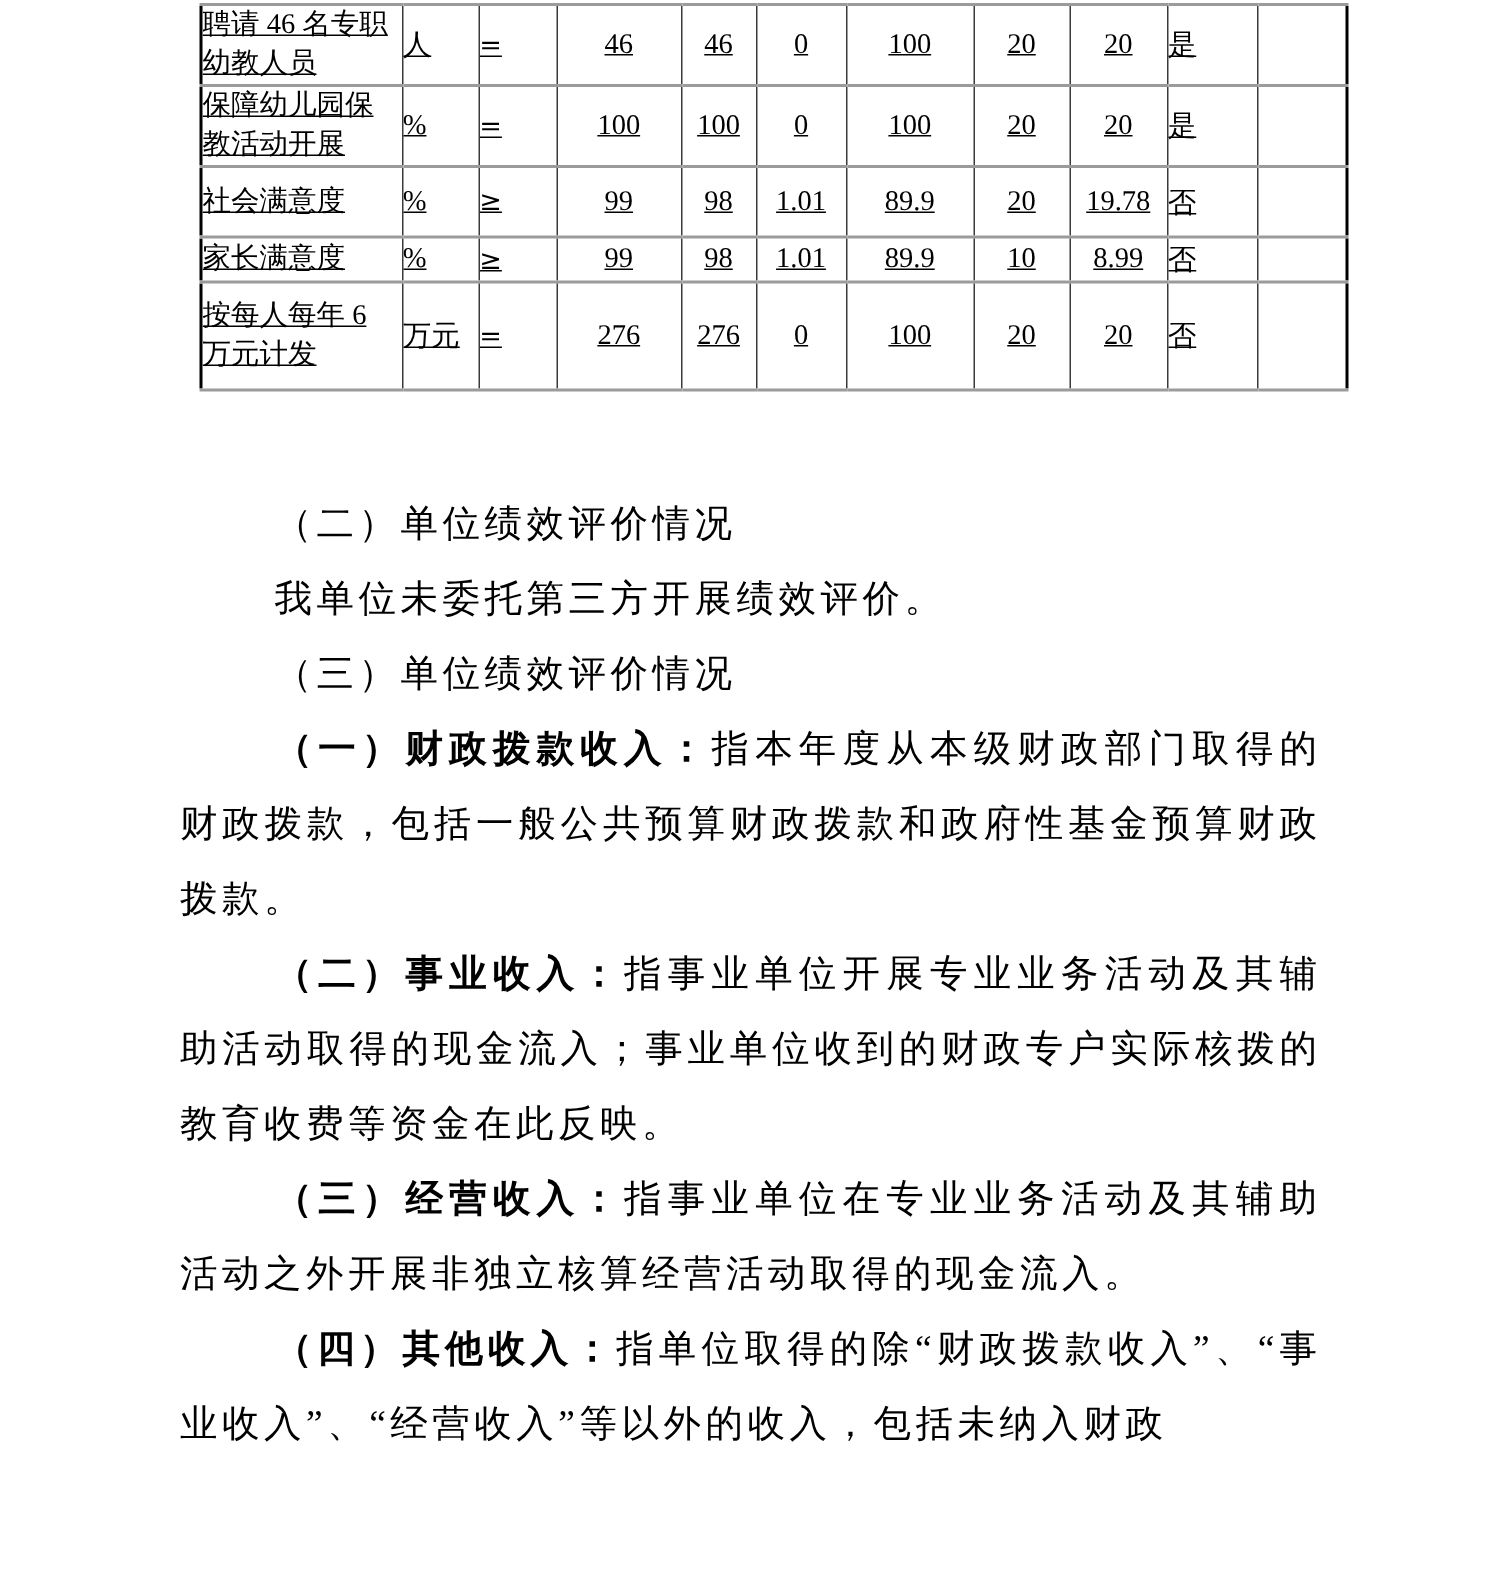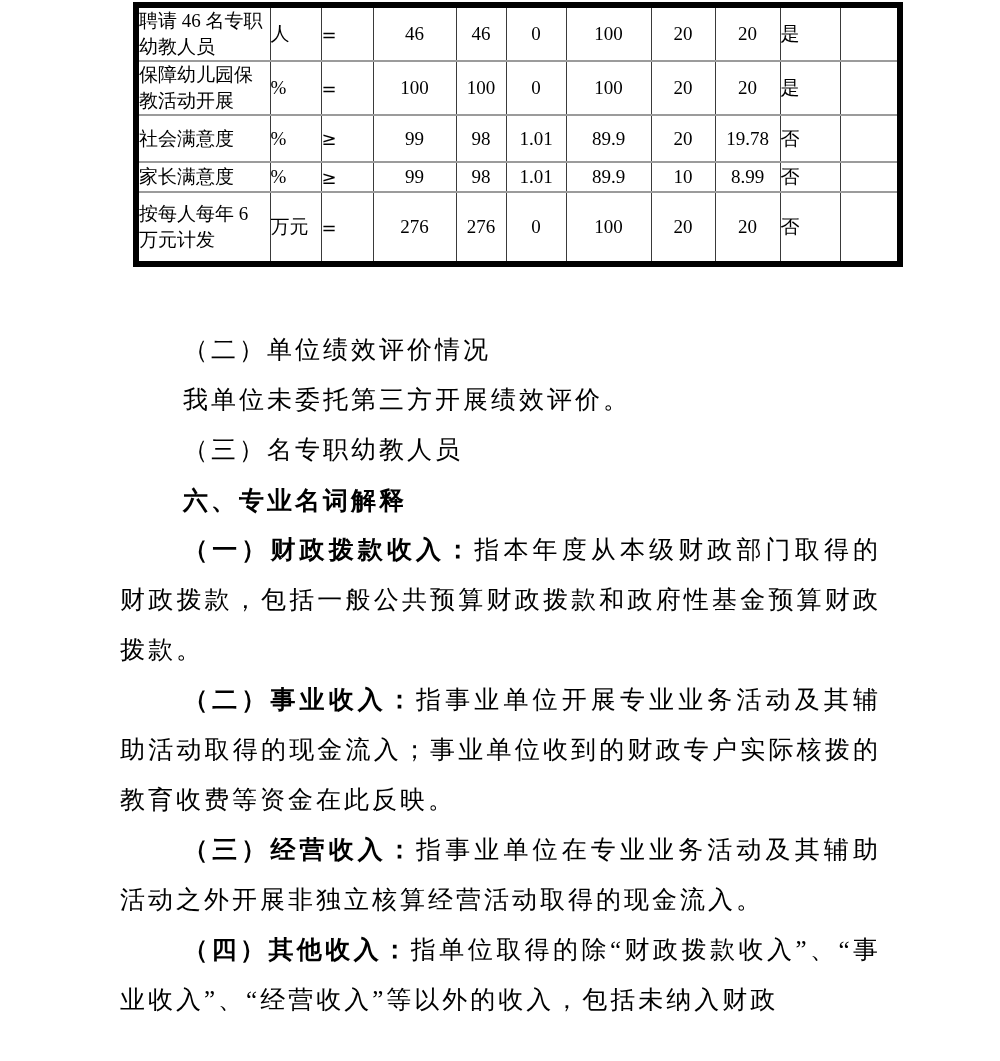--- a/index.html
+++ b/index.html
@@ -19,21 +19,22 @@
   
   .doc-table {
     position: absolute;
     left: 133px;
     top: 2px;
     width: 764px;
     border-collapse: collapse;
     table-layout: fixed;
     font-size: 19px;
     color: #000;
-    border: 6px solid #000000;
+    border: 2px solid #000000;
+    text-decoration: underline;
   }
   .doc-table td {
     padding: 0;
     vertical-align: middle;
     border-top: 2px solid #9b9b9b;
     border-bottom: 2px solid #9b9b9b;
     border-left: 1px solid #3a3a3a;
     border-right: 1px solid #3a3a3a;
     overflow: hidden;
   }
@@ -173,24 +174,21 @@
 </table>
 
 <div class="text-block">
   <p>
     <span>（二）单位绩效评价情况</span>
   </p>
   <p>
     <span>我单位未委托第三方开展绩效评价。</span>
   </p>
   <p>
-    <span>（三）名专职幼教人员</span>
-  </p>
-  <p class="section-title">
-    <span>六、专业名词解释</span>
+    <span>（三）单位绩效评价情况</span>
   </p>
   <p>
     <span class="term-lead">（一）财政拨款收入：</span><span>指本年度从本级财政部门取得的财政拨款，包括一般公共预算财政拨款和政府性基金预算财政拨款。</span>
   </p>
   <p>
     <span class="term-lead">（二）事业收入：</span><span>指事业单位开展专业业务活动及其辅助活动取得的现金流入；事业单位收到的财政专户实际核拨的教育收费等资金在此反映。</span>
   </p>
   <p>
     <span class="term-lead">（三）经营收入：</span><span>指事业单位在专业业务活动及其辅助活动之外开展非独立核算经营活动取得的现金流入。</span>
   </p>

